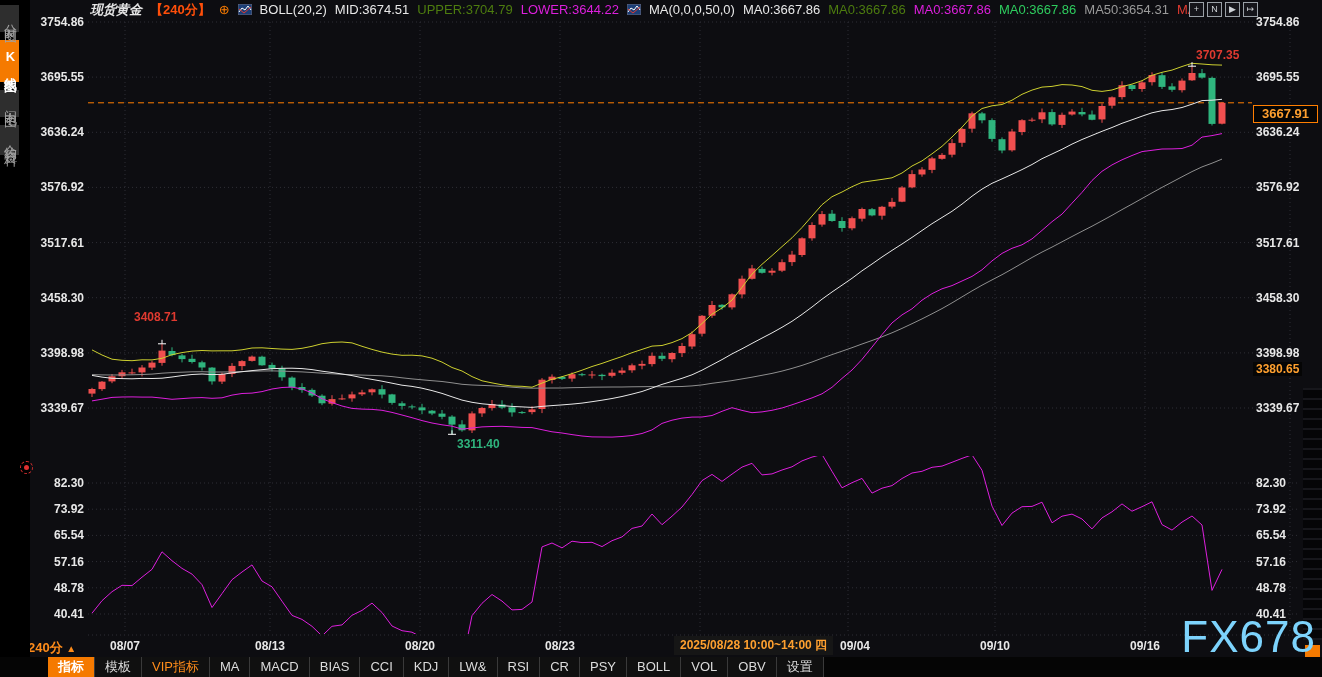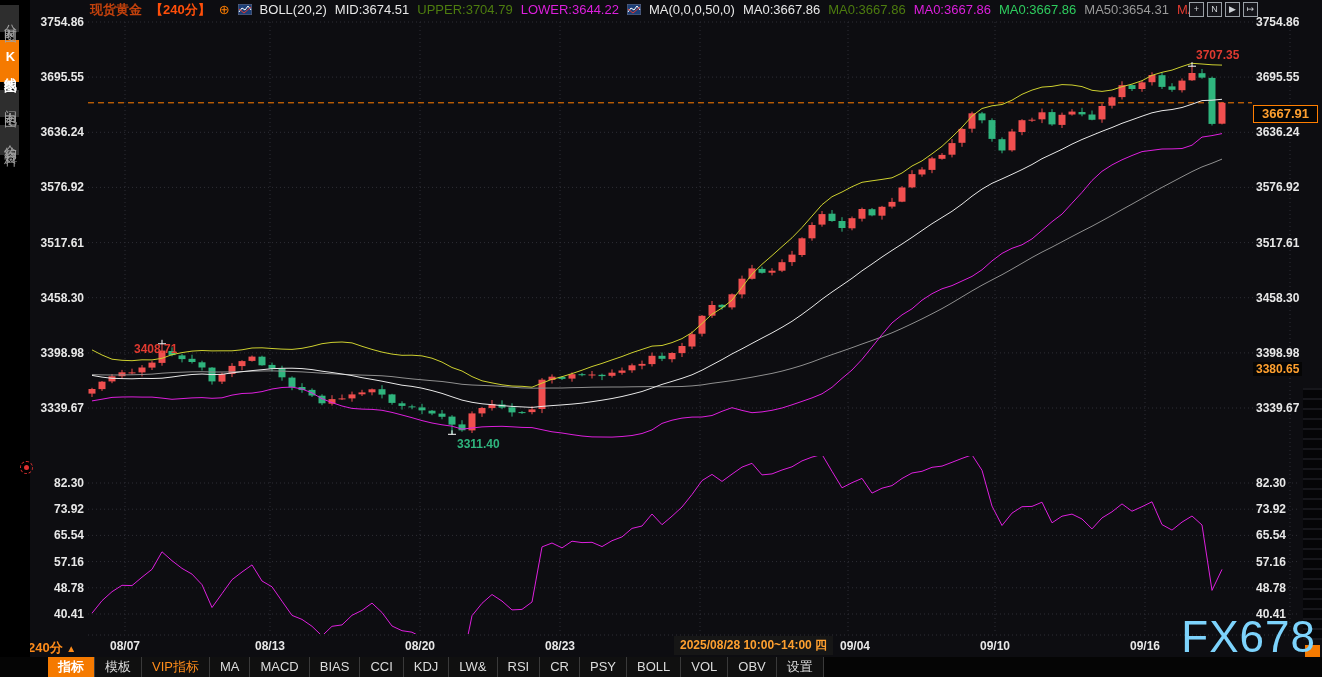--- a/index.html
+++ b/index.html
@@ -11,21 +11,21 @@
         writing-mode:vertical-rl;text-orientation:upright;letter-spacing:3px;
         font-size:13px;text-align:center;cursor:pointer;}
   .stab:first-child{margin-top:5px;}
   .stab.active{background:#f57a00;color:#fff;font-weight:700;}
   .live-ring{position:absolute;left:20px;top:461px;width:11px;height:11px;border:1px dashed #e03030;
              border-radius:50%;display:flex;align-items:center;justify-content:center;z-index:7;}
   .live-dot{width:5px;height:5px;border-radius:50%;background:#e03030;}
   
   .topbar{position:absolute;left:90px;top:1px;height:17px;display:flex;align-items:center;gap:8px;
           font-size:13px;white-space:nowrap;z-index:5;}
-  .c-sym{color:#c2410c;font-weight:700;}
+  .c-sym{color:#e5e5e5;font-weight:700;font-style:italic;}
   .c-period{color:#ff4f0a;font-weight:700;}
   .c-plus{color:#ff7e00;font-size:13px;}
   .c-wh{color:#e8e8e8;} .c-ye{color:#4d7c0f;} .c-mg{color:#dd1fdd;}
   .c-gr{color:#2ecc5e;} .c-gy{color:#9a9a9a;} .c-rd{color:#e03a30;}
   .mini-chart{display:inline-block;line-height:0;}
   
   .wicons{position:absolute;left:1189px;top:2px;display:flex;gap:3px;z-index:6;}
   .wicon{width:13px;height:13px;border:1px solid #9aa0a6;color:#cfd3d7;font-size:9px;
          line-height:12px;text-align:center;cursor:pointer;background:#15151a;}
   
@@ -368,21 +368,21 @@
       <div class="plabel" style="left: 1256px; top: 580.825px;">48.78</div>
       <div class="plabel" style="left: 34px; top: 607px; width: 50px; text-align: right;">40.41</div>
       <div class="plabel" style="left: 1256px; top: 607px;">40.41</div>
       <div class="plabel datelab" style="left: 125px; top: 639px;">08/07</div>
       <div class="plabel datelab" style="left: 270px; top: 639px;">08/13</div>
       <div class="plabel datelab" style="left: 420px; top: 639px;">08/20</div>
       <div class="plabel datelab" style="left: 560px; top: 639px;">08/23</div>
       <div class="plabel datelab" style="left: 855px; top: 639px;">09/04</div>
       <div class="plabel datelab" style="left: 995px; top: 639px;">09/10</div>
       <div class="plabel datelab" style="left: 1145px; top: 639px;">09/16</div>
-      <div class="plabel hred" style="left: 134px; top: 342px;">3408.71</div>
+      <div class="plabel hred" style="left: 134px; top: 310px;">3408.71</div>
       <div class="plabel lgreen" style="left: 457px; top: 437.282px;">3311.40</div>
       <div class="plabel hred" style="left: 1196px; top: 48.1698px;">3707.35</div>
       <div class="plabel lastbox" style="left: 1253px; top: 104.837px;">3667.91</div>
       <div class="plabel reflab" style="left: 1253px; top: 361.901px;">3380.65</div>
     </div>
 
   <aside class="sidebar">
     <div class="stab">分时图</div>
     <div class="stab active">K线图</div>
     <div class="stab">闪电图</div>

